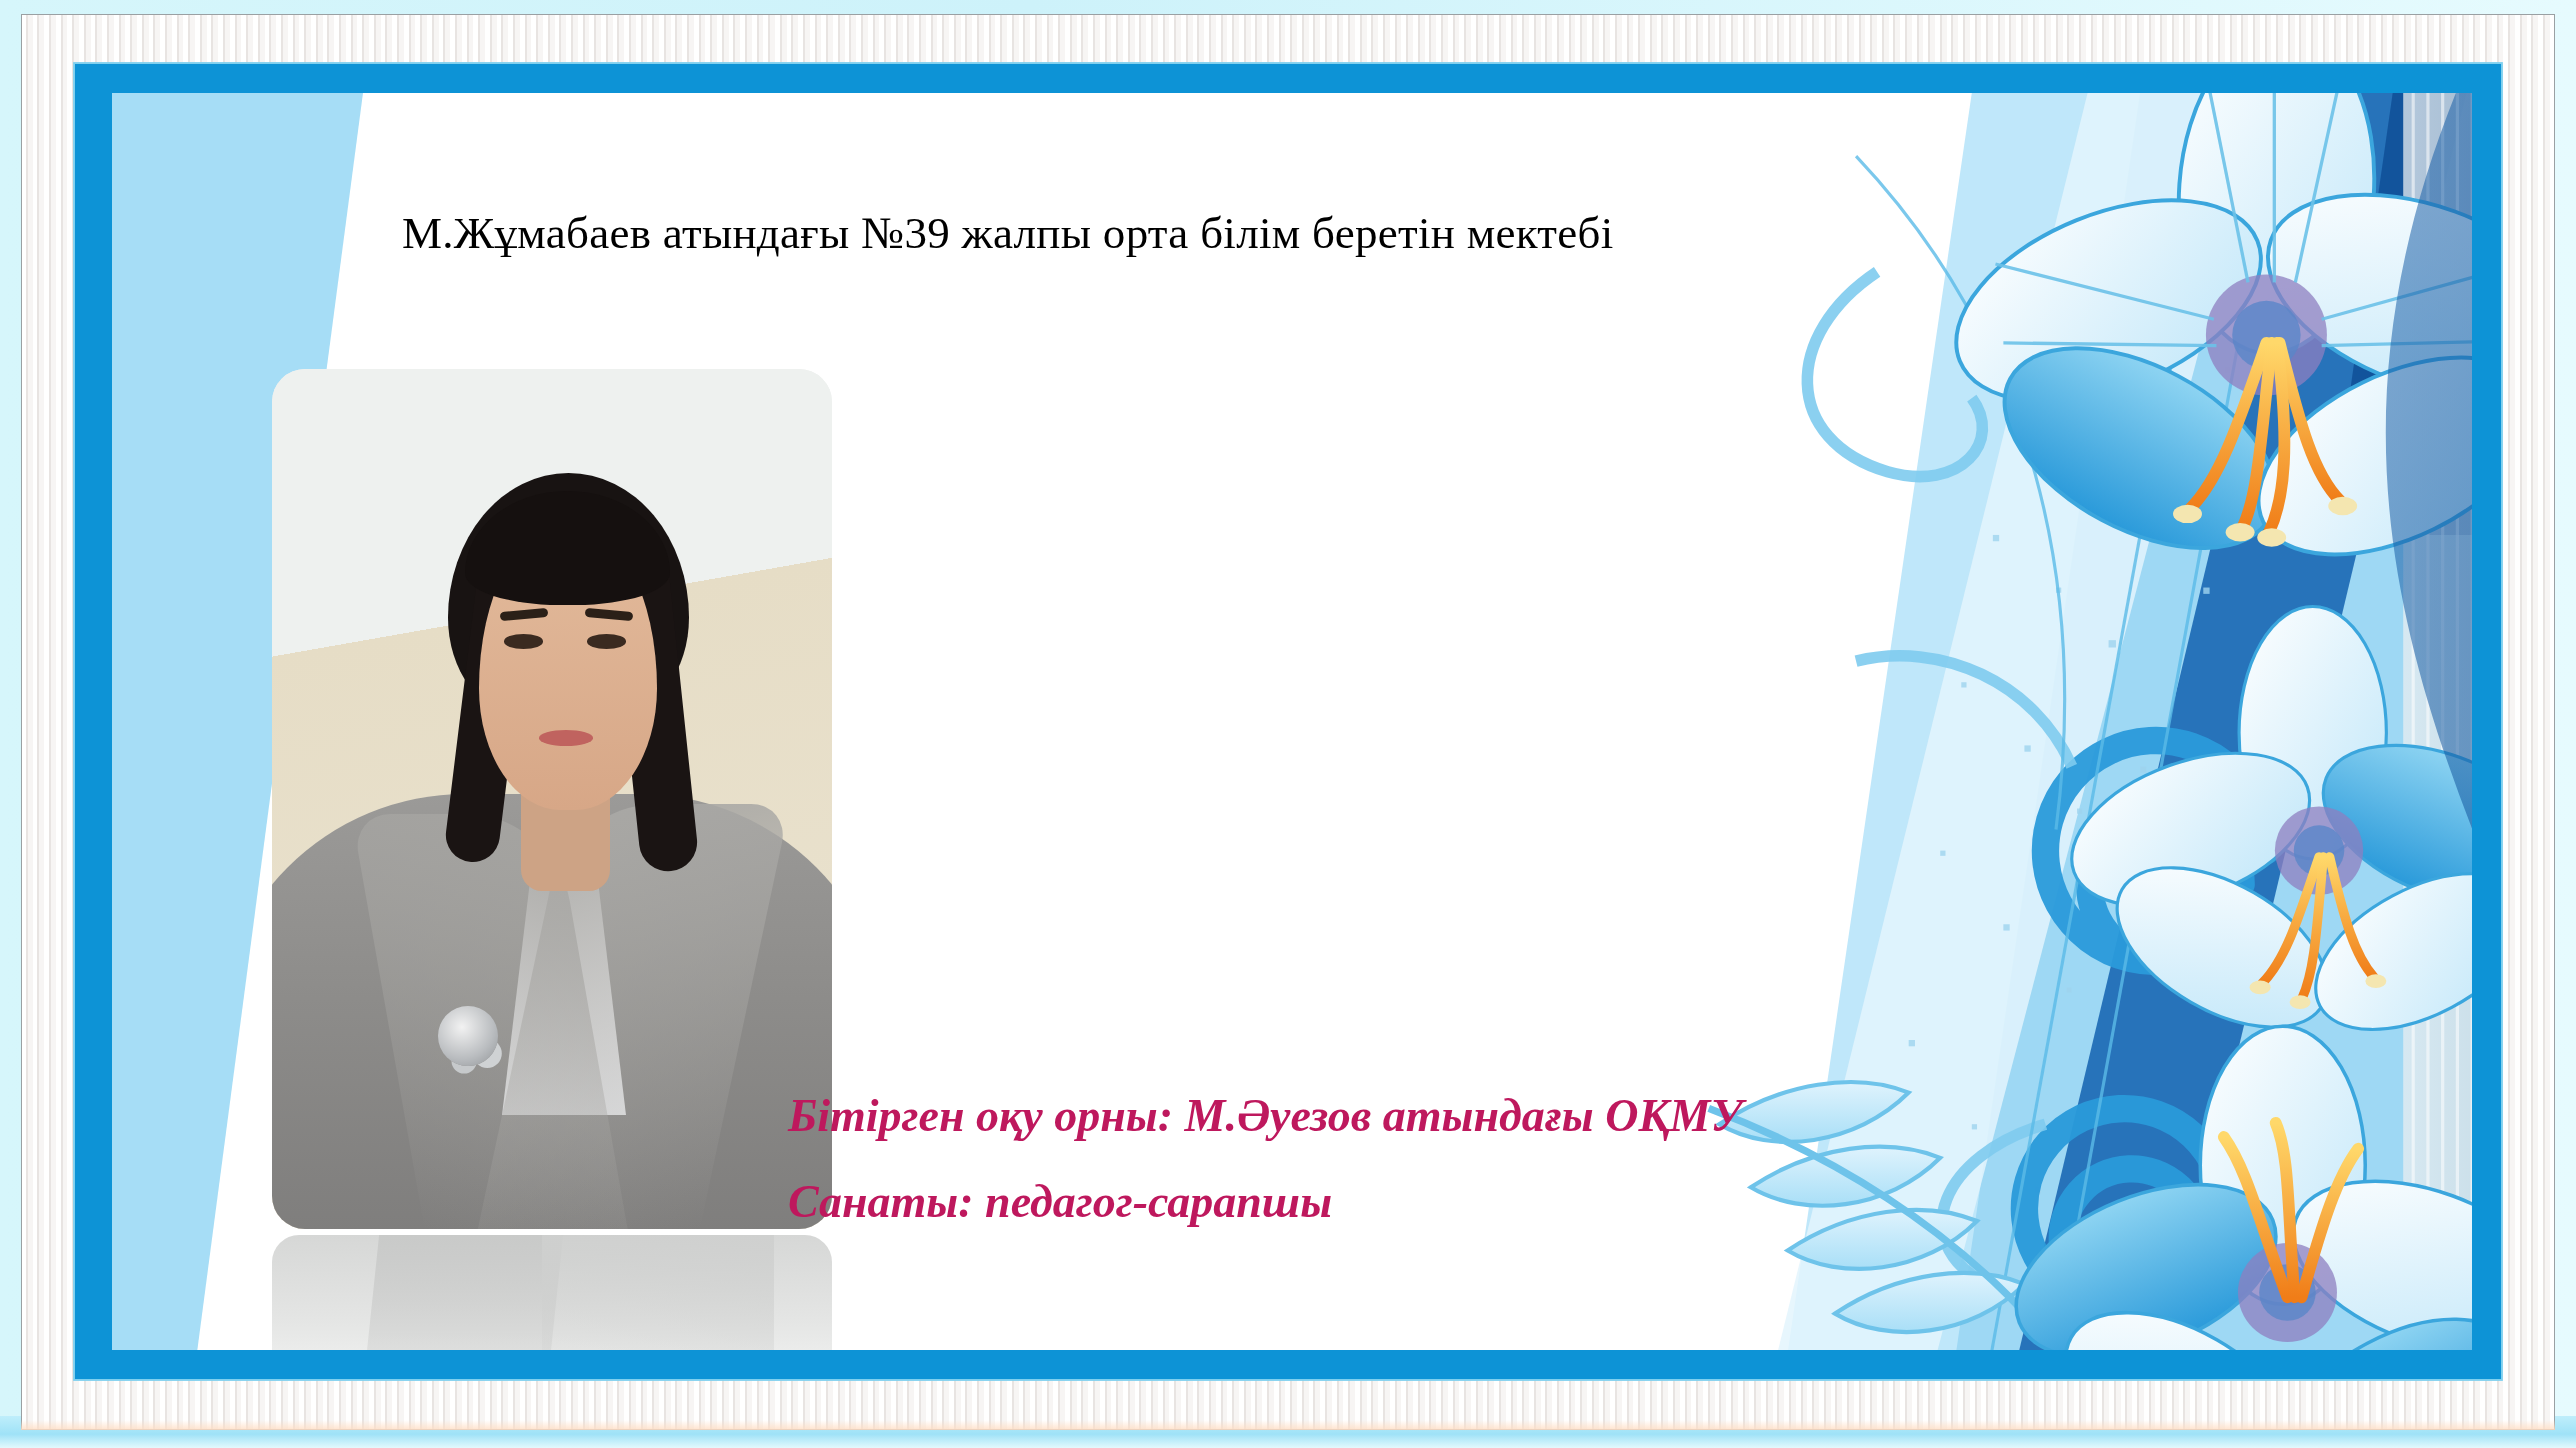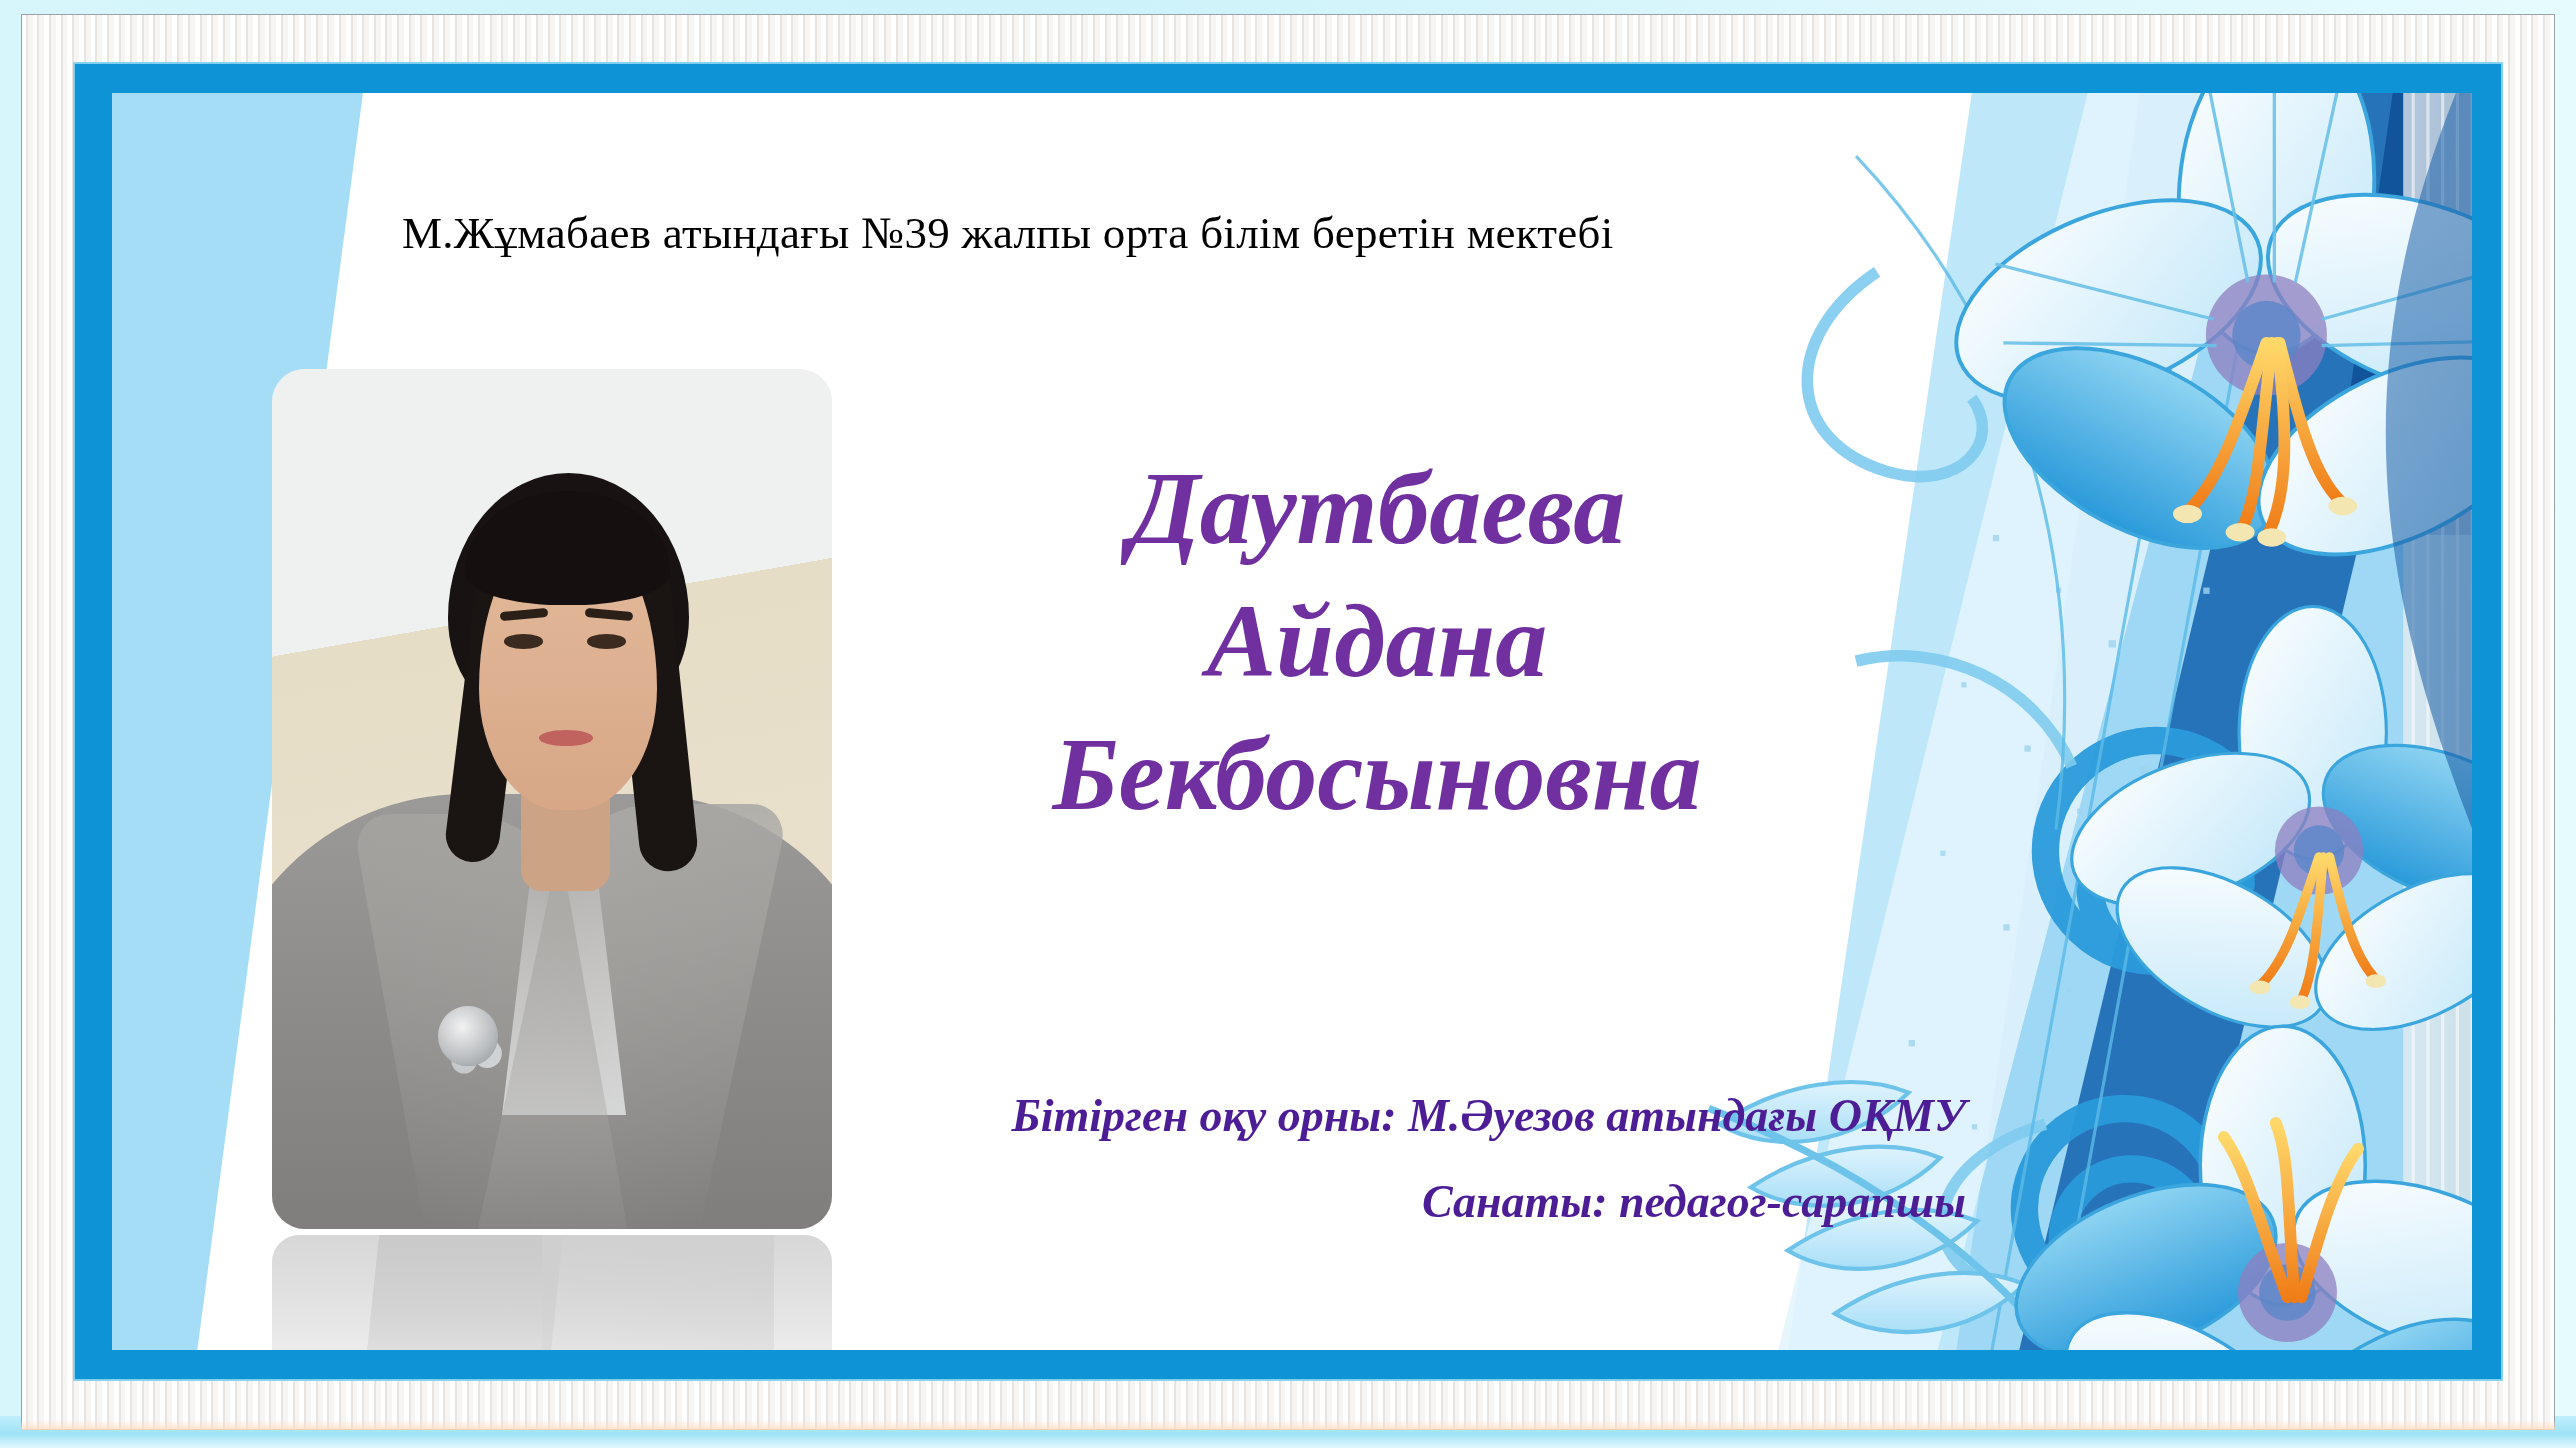--- a/index.html
+++ b/index.html
@@ -153,21 +153,21 @@
     text-align:center; color:#7030a0;
     font-weight:700; font-style:italic; font-size:104px; line-height:1.28;
     font-family:"Liberation Serif", serif;
   }
   .role{
     position:absolute; left:734px; top:833px; width:1062px;
     text-align:center; color:#237a3b; font-size:51px;
   }
   .facts{
     position:absolute; left:676px; top:980px; width:1178px;
-    text-align:right; color:#4c1d95;
+    text-align:left; color:#be185d;
     font-style:italic; font-weight:700; font-size:46px; line-height:1.88;
   }
   .facts div{ white-space:nowrap; }
 
   
   .floral{ position:absolute; right:0; top:0; width:869px; height:100%; overflow:hidden; }
   .floral svg{ position:absolute; right:-68px; top:0; height:100%; }
 
   .wm{
     position:absolute; right:145px; bottom:27px;
@@ -380,25 +380,20 @@
         <div class="ph-brow l"></div>
         <div class="ph-brow r"></div>
         <div class="ph-eye l"></div>
         <div class="ph-eye r"></div>
         <div class="ph-lip"></div>
         <div class="ph-brooch"></div>
       </div>
     </div>
     <div class="reflection"></div>
 
-    <div class="name">
-      <div>Даутбаева</div>
-      <div>Айдана</div>
-      <div>Бекбосыновна</div>
-    </div>
 
 
     <div class="facts">
       <div>Бітірген оқу орны: М.Әуезов атындағы ОҚМУ</div>
       <div>Санаты: педагог-сарапшы</div>
     </div>
 
   </div>
 
   <div class="wm"></div>

